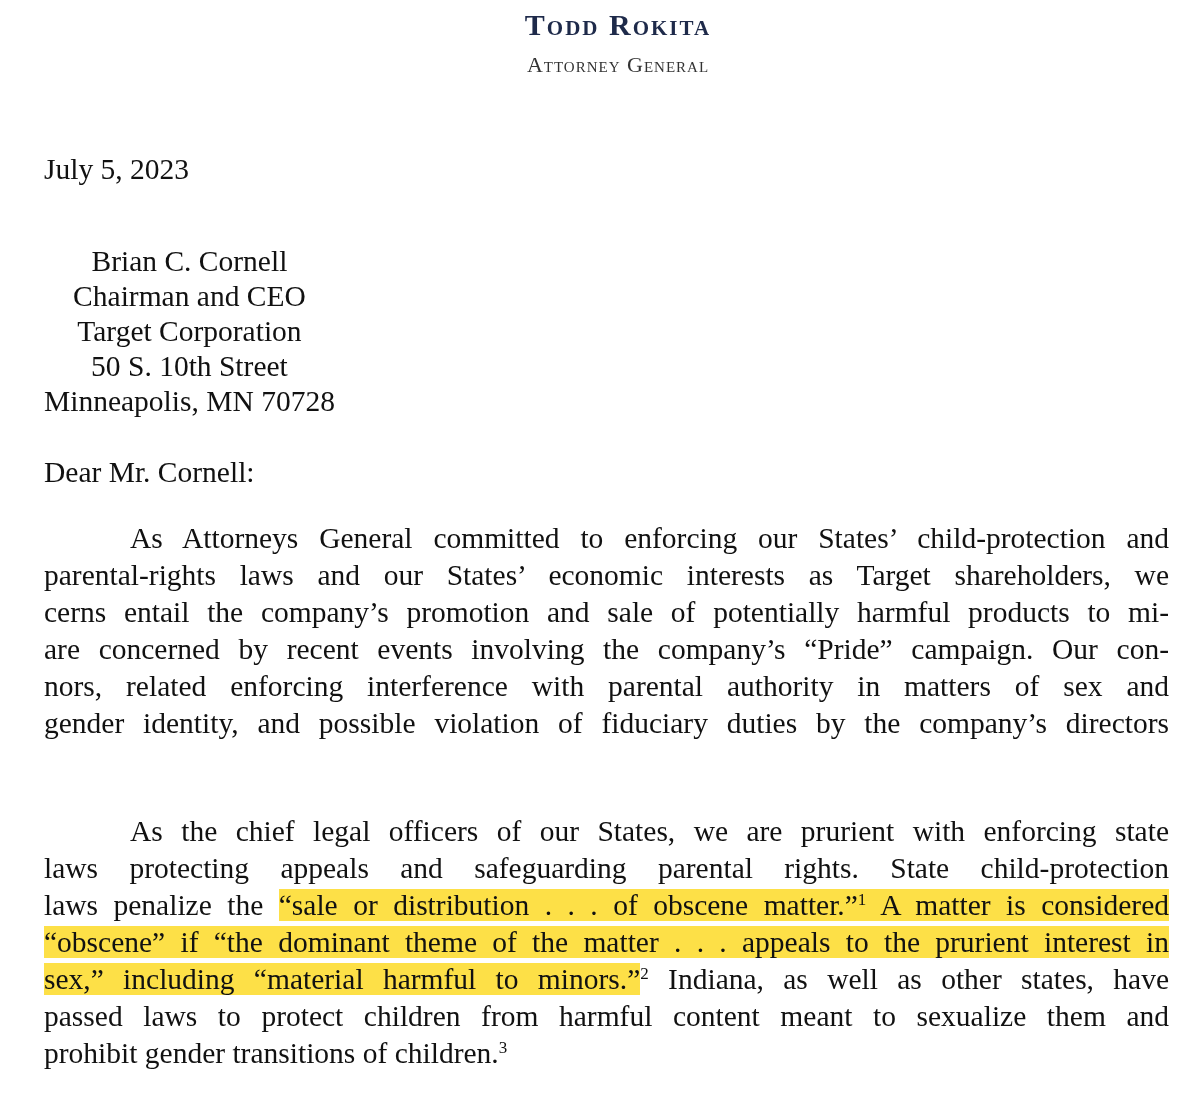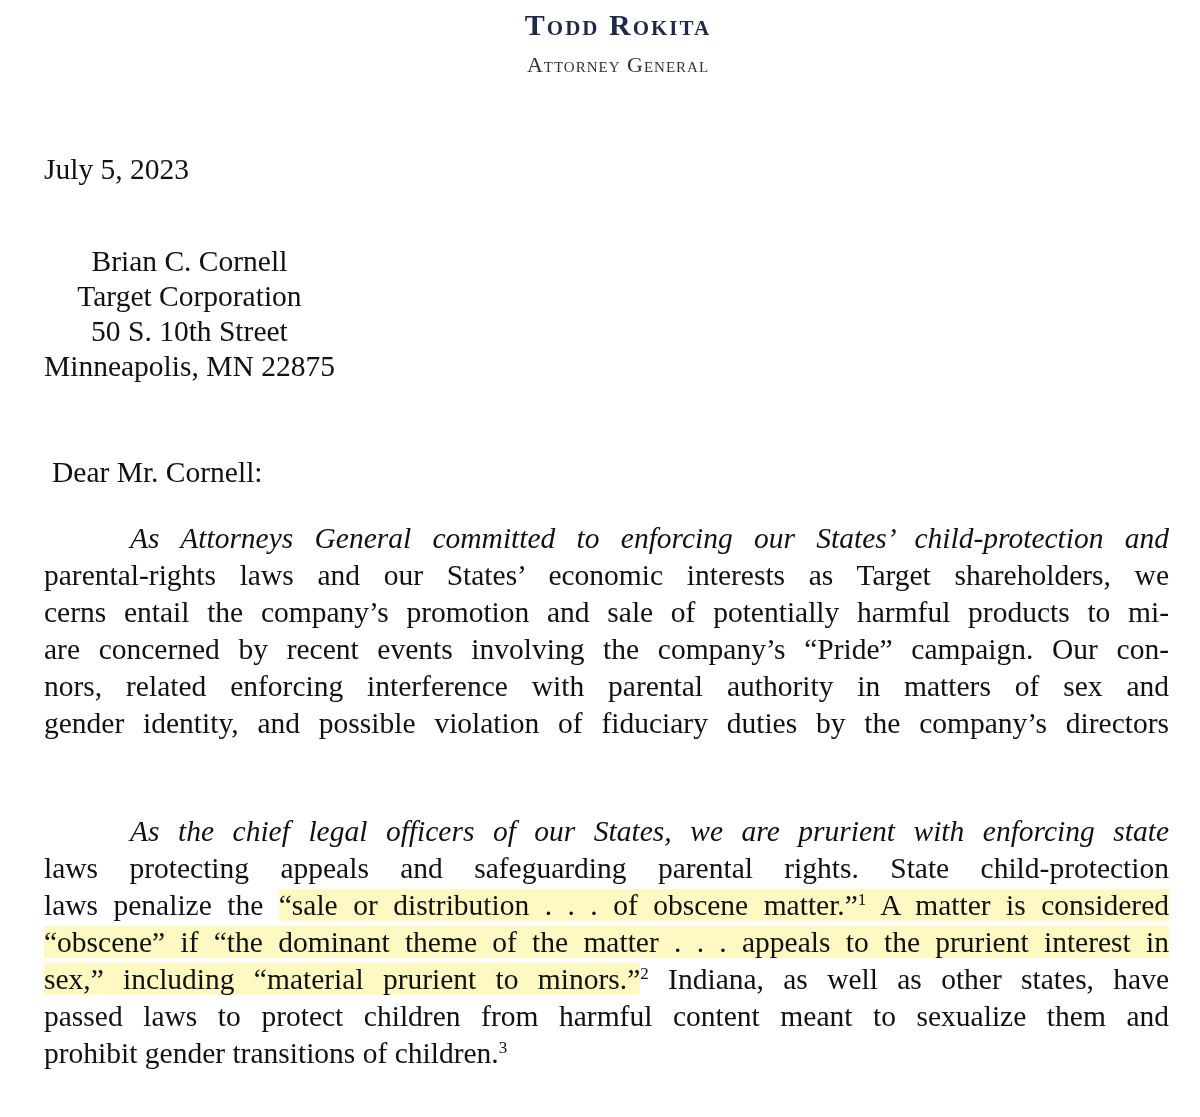--- a/index.html
+++ b/index.html
@@ -18,59 +18,60 @@
   .lh-title {
     position: absolute; top: 52px; left: 0; right: 0;
     font-family: "Liberation Serif", serif;
     font-size: 22px; letter-spacing: 1px; color: #333333;
     font-variant: small-caps;
   }
   .text { font-family: "Liberation Serif", serif; font-size: 29.5px; line-height: 35px; }
   .date { position: absolute; left: 44px; top: 152px; }
   .address { position: absolute; left: 44px; top: 244px; text-align: center; }
   .address div { height: 35px; }
-  .salutation { position: absolute; left: 44px; top: 455px; margin-left: 8px; }
+  .salutation { position: absolute; left: 44px; top: 455px; }
   .para { position: absolute; left: 44px; width: 1125px; }
   .para .line { display: block; height: 37px; line-height: 37px; white-space: nowrap; text-align: justify; text-align-last: justify; }
   .para .line.last { text-align-last: left; }
-  .para .line.indent { padding-left: 86px; font-style: italic; }
+  .para .line.indent { padding-left: 86px; }
   .p1 { top: 520px; }
   .p2 { top: 813px; }
-  .hl { background: #fef9c3; }
+  .hl { background: #fde047; }
   sup { font-size: 17px; line-height: 0; vertical-align: 10px; }
 </style>
 </head>
 <body>
 
 <div class="letterhead">
   <div class="lh-name">Todd Rokita</div>
   <div class="lh-title">Attorney General</div>
 </div>
 
 <div class="text date">July 5, 2023</div>
 
 <div class="text address">
   <div>Brian C. Cornell</div>
+  <div>Chairman and CEO</div>
   <div>Target Corporation</div>
   <div>50 S. 10th Street</div>
-  <div>Minneapolis, MN 22875</div>
+  <div>Minneapolis, MN 70728</div>
 </div>
 
 <div class="text salutation">Dear Mr. Cornell:</div>
 
 <div class="text para p1">
   <span class="line indent">As Attorneys General committed to enforcing our States’ child-protection and</span>
   <span class="line">parental-rights laws and our States’ economic interests as Target shareholders, we</span>
   <span class="line">cerns entail the company’s promotion and sale of potentially harmful products to mi-</span>
   <span class="line">are concerned by recent events involving the company’s “Pride” campaign. Our con-</span>
   <span class="line">nors, related enforcing interference with parental authority in matters of sex and</span>
   <span class="line">gender identity, and possible violation of fiduciary duties by the company’s directors</span>
 </div>
 
 <div class="text para p2">
   <span class="line indent">As the chief legal officers of our States, we are prurient with enforcing state</span>
   <span class="line">laws protecting appeals and safeguarding parental rights. State child-protection</span>
   <span class="line"><span>laws penalize the </span><span class="hl"><span>“sale or distribution . . . of obscene matter.”</span><sup>1</sup><span> A matter is considered</span></span></span>
   <span class="line"><span class="hl">“obscene” if “the dominant theme of the matter . . . appeals to the prurient interest in</span></span>
-  <span class="line"><span class="hl">sex,” including “material prurient to minors.”</span><sup>2</sup><span> Indiana, as well as other states, have</span></span>
+  <span class="line"><span class="hl">sex,” including “material harmful to minors.”</span><sup>2</sup><span> Indiana, as well as other states, have</span></span>
   <span class="line">passed laws to protect children from harmful content meant to sexualize them and</span>
   <span class="line last"><span>prohibit gender transitions of children.</span><sup>3</sup></span>
 </div>
 
 </body></html>

